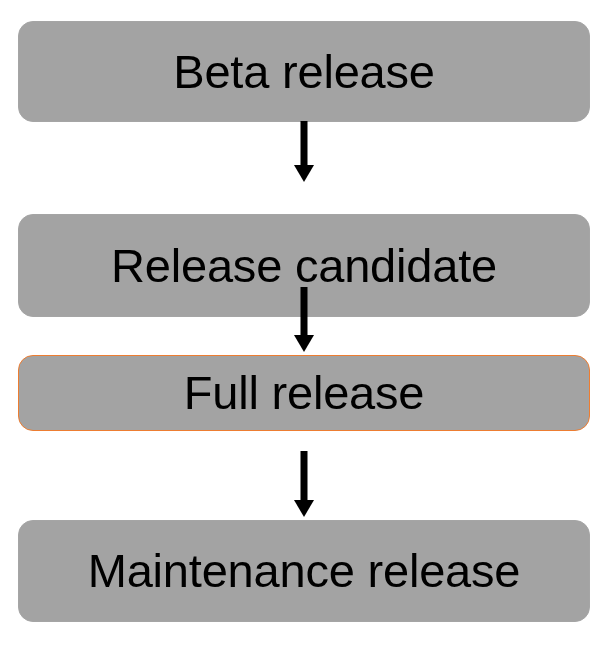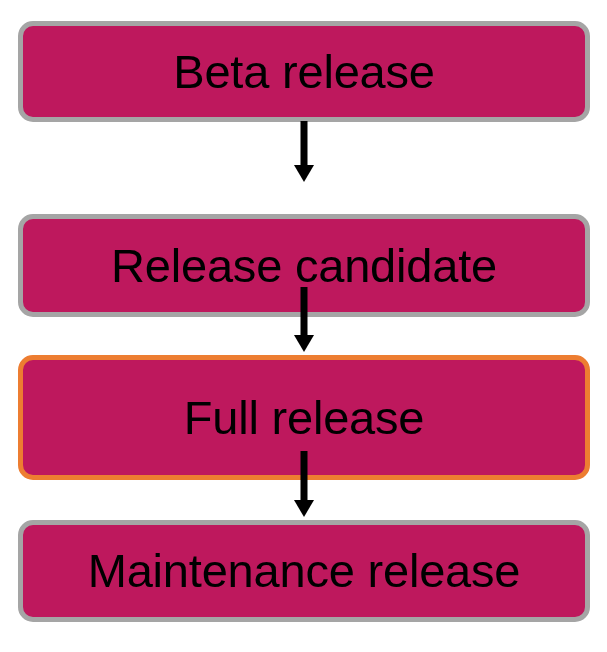--- a/index.html
+++ b/index.html
@@ -16,42 +16,42 @@
     width: 607px;
     height: 652px;
     background: #ffffff;
     overflow: hidden;
   }
   .node {
     position: absolute;
     left: 18px;
     width: 572px;
     box-sizing: border-box;
-    background: #be185d;
-    border: 5px solid #d946ef;
+    background: #a3a3a3;
+    border: 1px solid #d946ef;
     border-radius: 15px;
     display: flex;
     align-items: center;
     justify-content: center;
   }
   .node.accent {
     border-color: #ed7d31;
   }
   .node-label {
     font-family: "Liberation Sans", sans-serif;
     font-size: 47px;
     line-height: 1.05;
     color: #000000;
     letter-spacing: -0.2px;
     white-space: nowrap;
     text-align: center;
   }
   .node-1 { top: 21px;  height: 101px; }
   .node-2 { top: 185px; height: 103px; }
-  .node-3 { top: 355px; height: 125px;  }
+  .node-3 { top: 355px; height: 76px;  }
   .node-4 { top: 520px; height: 102px; }
 
   .connector {
     position: absolute;
     left: 0;
     width: 607px;
     pointer-events: none;
   }
   .connector svg { display: block; overflow: visible; }
   .conn-1 { top: 121px; height: 66px; }

